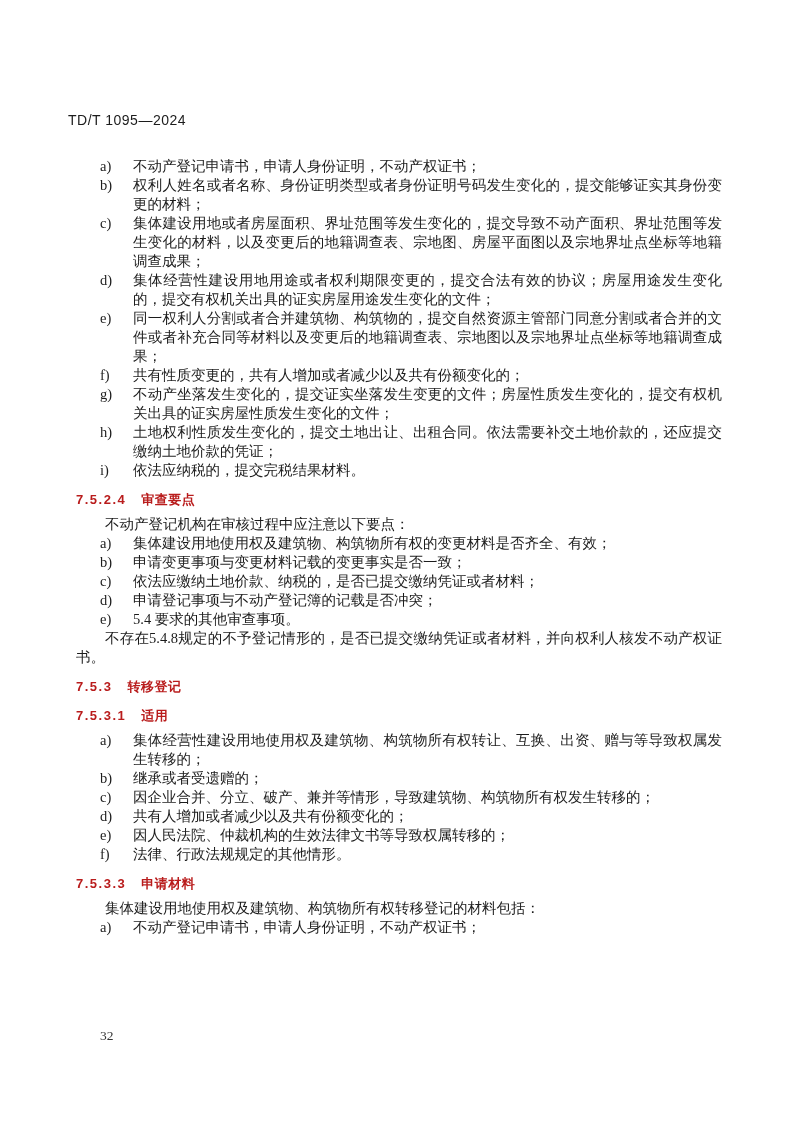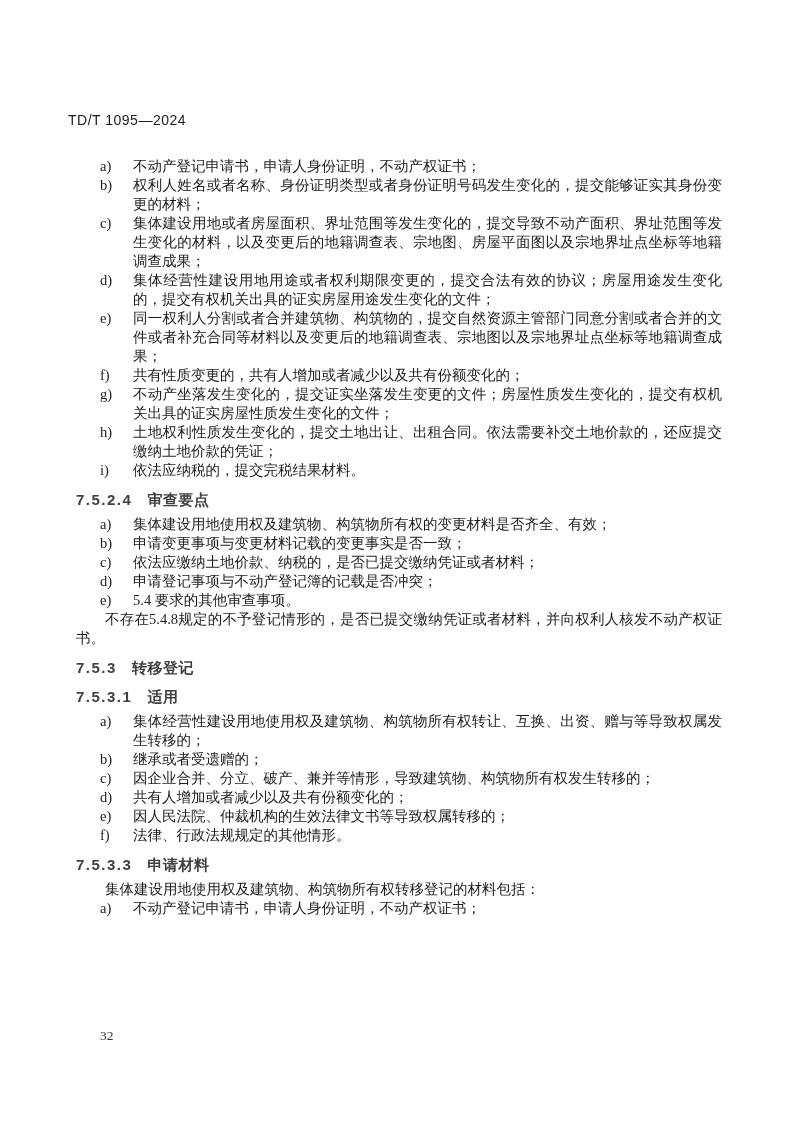--- a/index.html
+++ b/index.html
@@ -46,24 +46,24 @@
     text-align: justify;
   }
   .para {
     text-indent: 2em;
     text-align: justify;
     margin: 0;
   }
   .heading {
     font-family: "Liberation Sans", "DejaVu Sans", sans-serif;
     font-weight: bold;
-    font-size: 15px;
+    font-size: 13px;
     line-height: 19px;
     margin: 10px 0 6px 0;
-    color: #404040;
+    color: #b91c1c;
   }
   .h-num { letter-spacing: 1.5px; }
   .h-title { margin-left: 15px; letter-spacing: 0.5px; }
   .page-number {
     position: absolute;
     left: 100px;
     top: 1028px;
     font-size: 13.5px;
     color: #333333;
   }
@@ -112,20 +112,21 @@
       </div>
       <div class="li">
         <span class="li-marker">i)</span>
         <div class="li-text">依法应纳税的，提交完税结果材料。</div>
       </div>
     </div>
 
     <div class="heading">
       <span class="h-num">7.5.2.4</span><span class="h-title">审查要点</span>
     </div>
+    <p class="para">不动产登记机构在审核过程中应注意以下要点：</p>
     <div class="list">
       <div class="li">
         <span class="li-marker">a)</span>
         <div class="li-text">集体建设用地使用权及建筑物、构筑物所有权的变更材料是否齐全、有效；</div>
       </div>
       <div class="li">
         <span class="li-marker">b)</span>
         <div class="li-text">申请变更事项与变更材料记载的变更事实是否一致；</div>
       </div>
       <div class="li">

